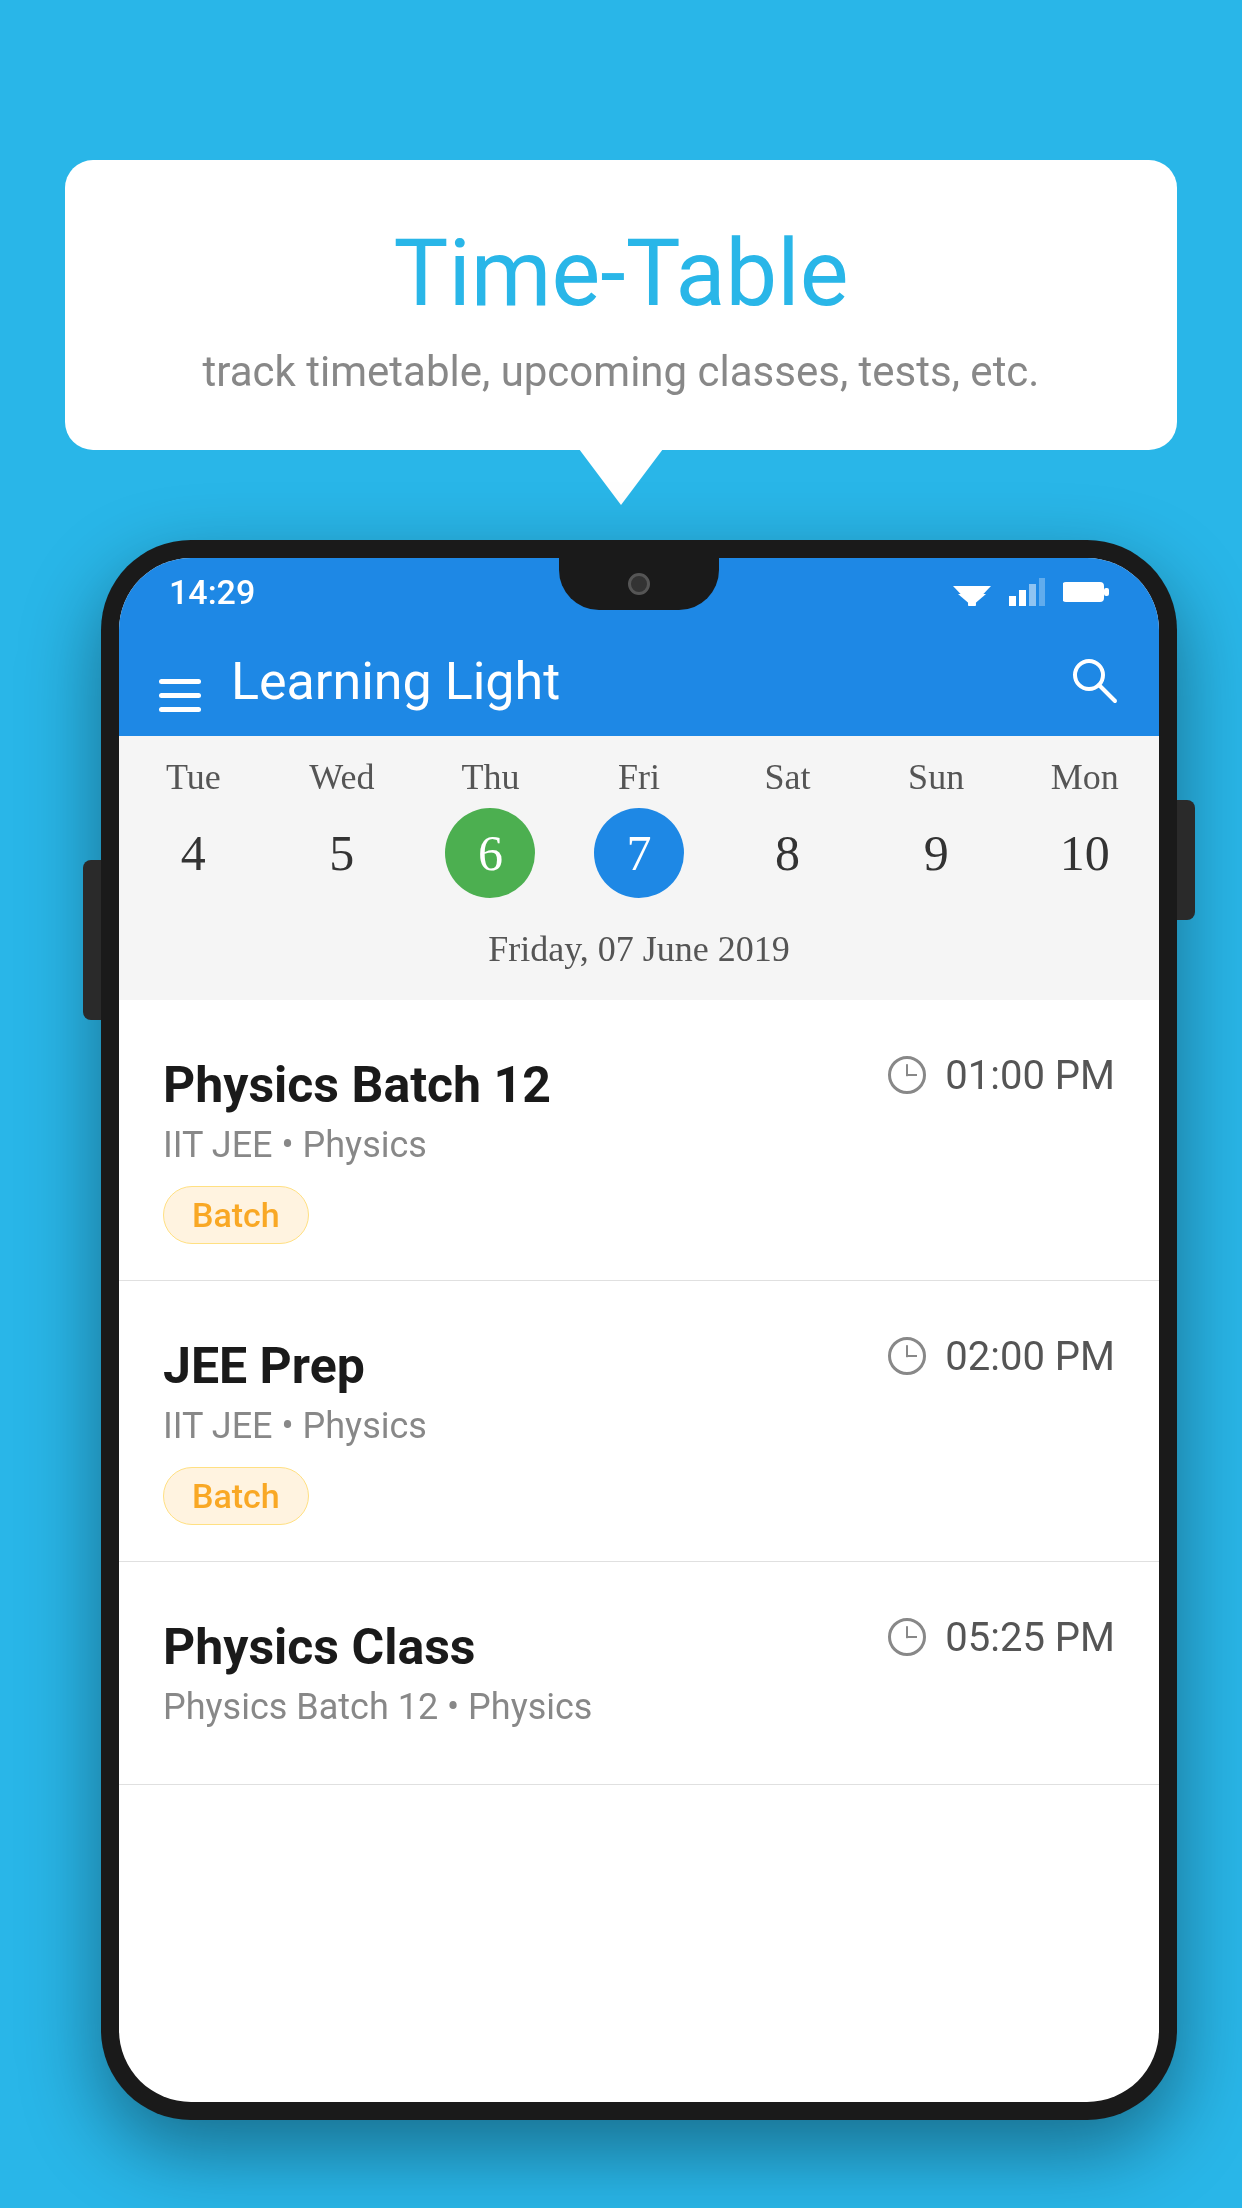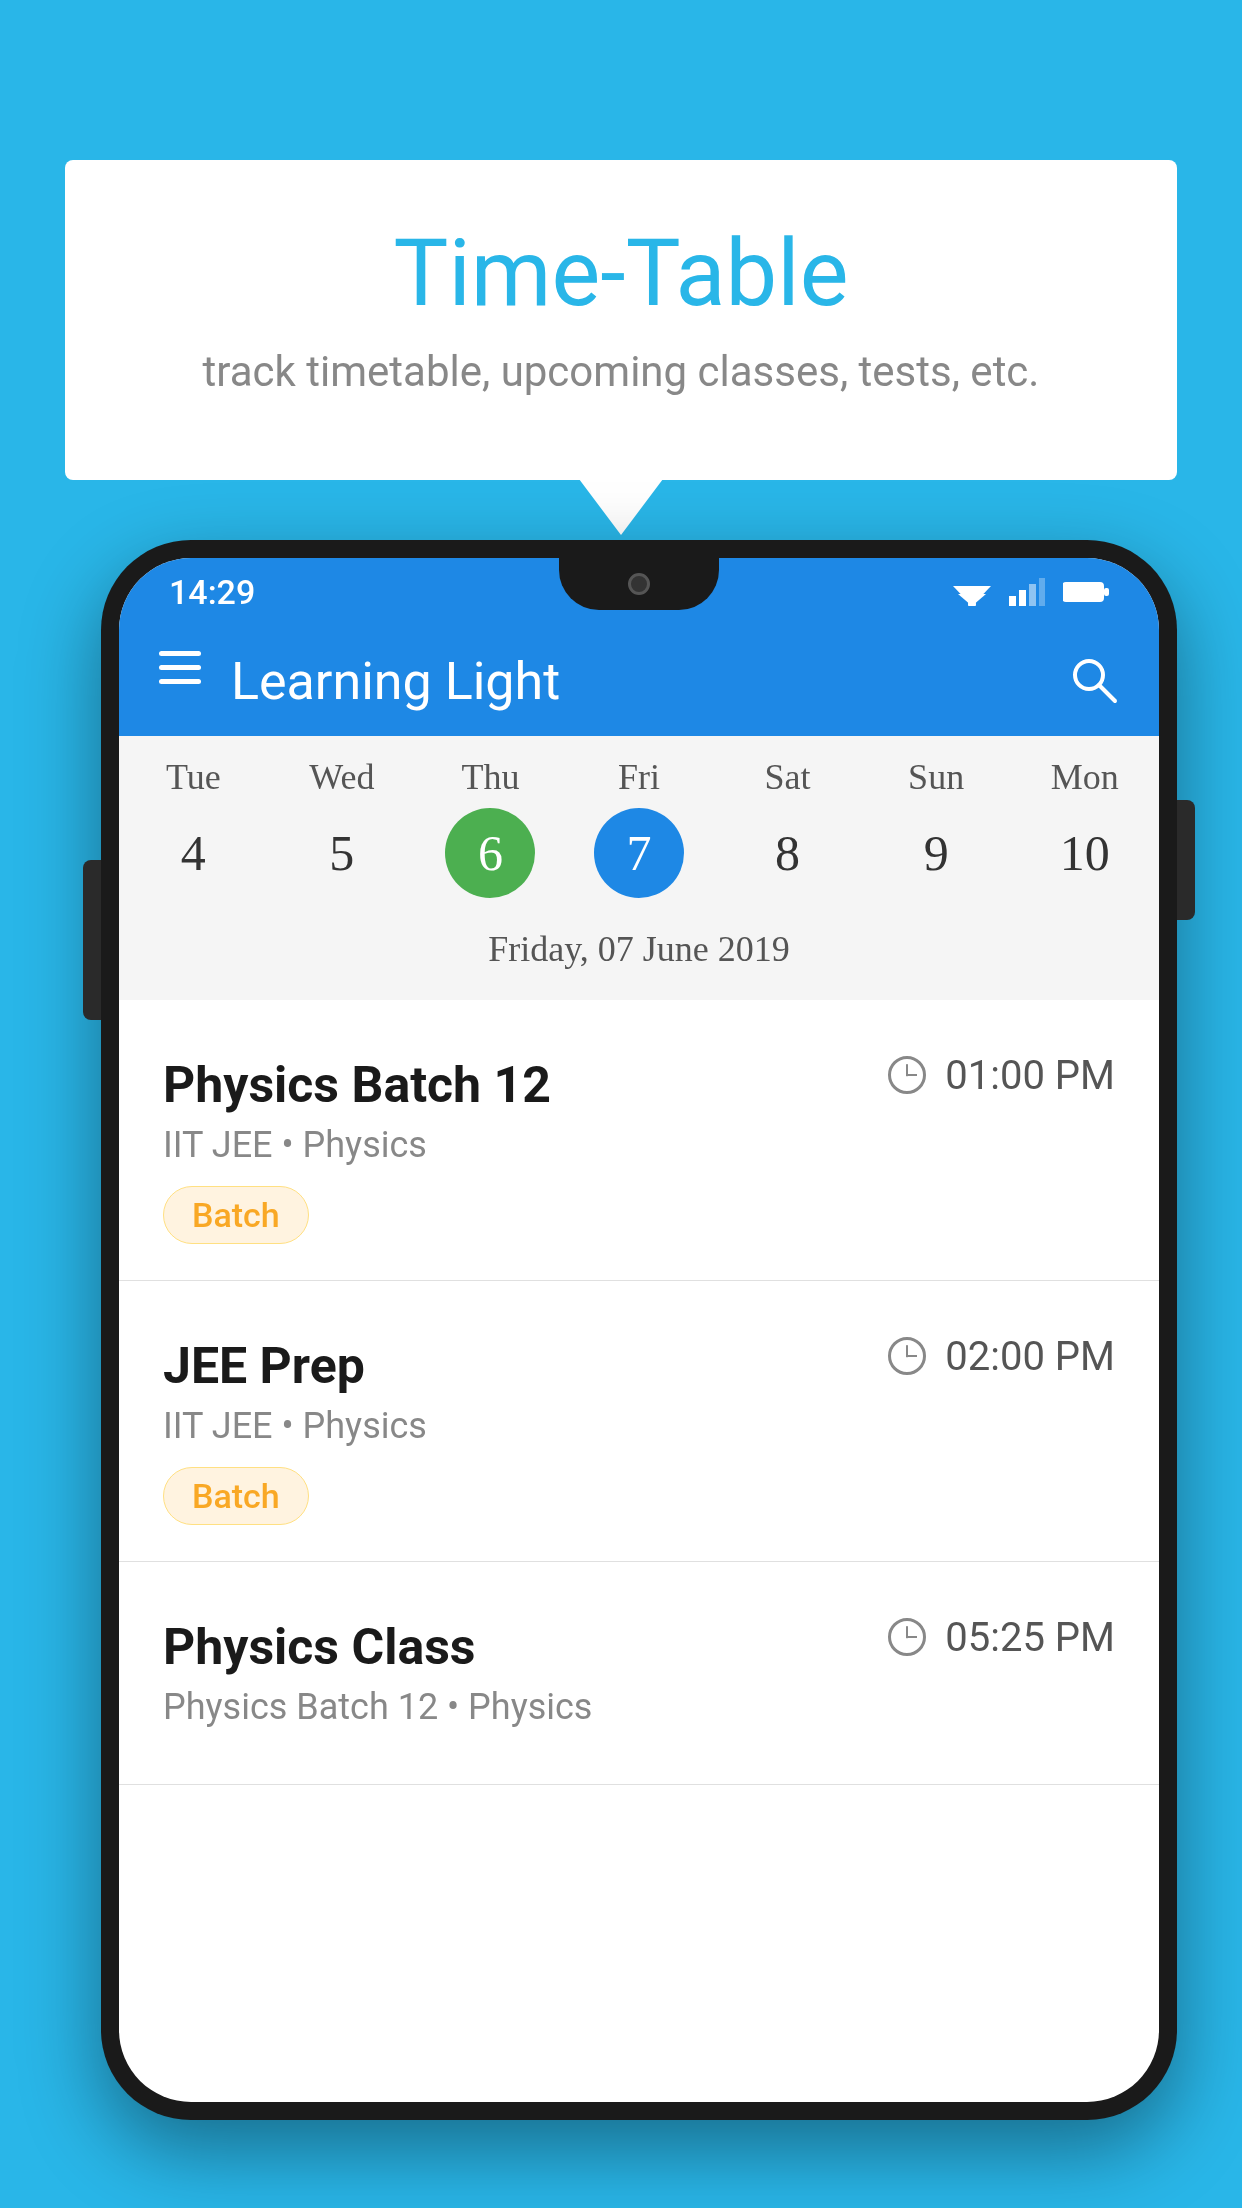--- a/index.html
+++ b/index.html
@@ -21,22 +21,22 @@
     
     .speech-bubble-container {
       position: absolute;
       top: 160px;
       left: 65px;
       right: 65px;
     }
 
     .speech-bubble {
       background: white;
-      border-radius: 8px;
-      padding: 60px 80px 84px;
+      border-radius: 28px;
+      padding: 60px 80px 54px;
       text-align: center;
       position: relative;
     }
 
     .speech-bubble::after {
       content: '';
       position: absolute;
       bottom: -55px;
       left: 50%;
       transform: translateX(-50%);
@@ -163,21 +163,21 @@
       background: #1e88e5;
       height: 110px;
       display: flex;
       align-items: center;
       padding: 0 40px;
       justify-content: space-between;
     }
 
     .app-bar-left {
       display: flex;
-      align-items: flex-start;
+      align-items: flex-end;
       gap: 30px;
     }
 
     .hamburger-icon {
       display: flex;
       flex-direction: column;
       gap: 9px;
       cursor: pointer;
     }
 

